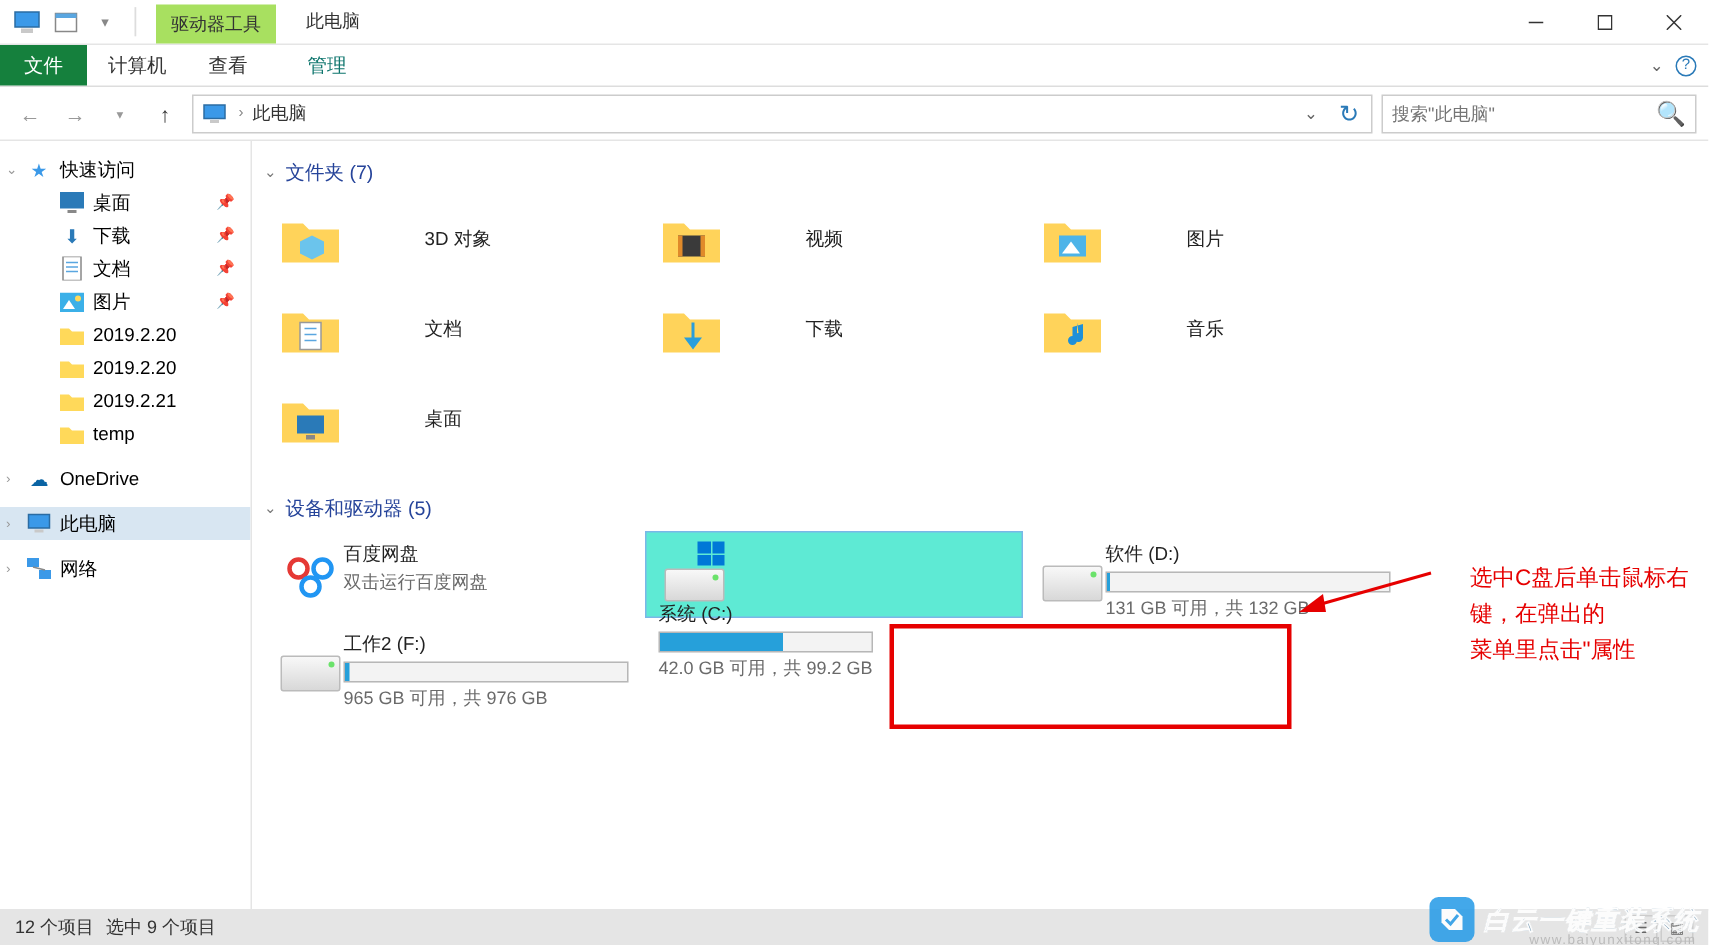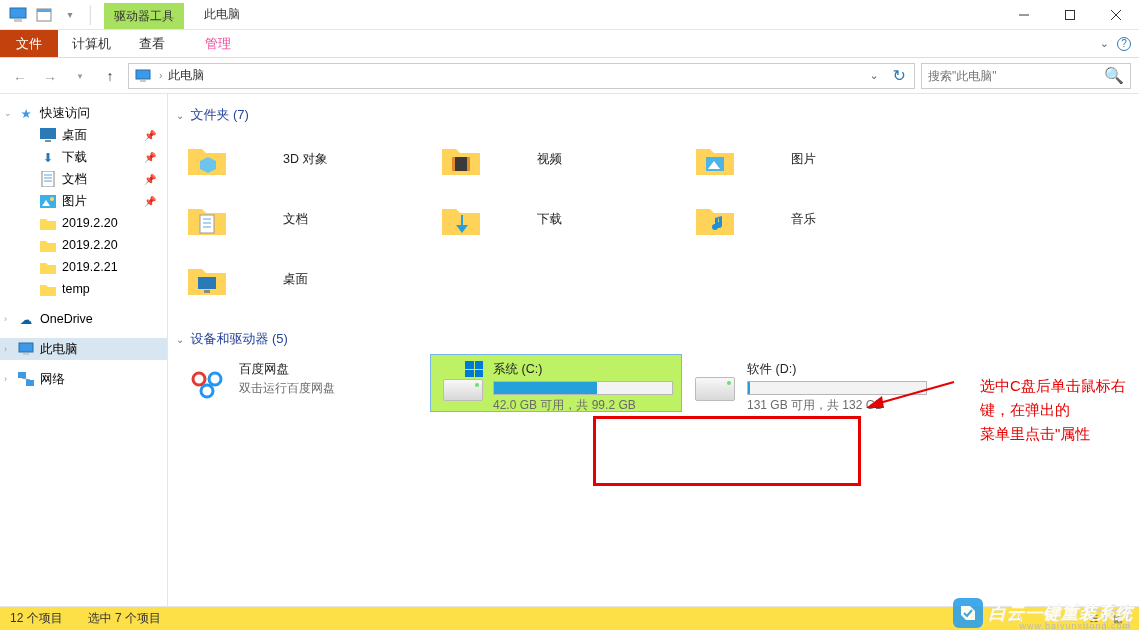--- a/index.html
+++ b/index.html
@@ -9,23 +9,23 @@
 .titlebar { height: 30px; display: flex; align-items: stretch; border-bottom: 1px solid #e5e5e5; }
 .qat { display: flex; align-items: center; padding: 0 8px; gap: 6px; }
 .qat-icon { width: 20px; height: 20px; display: flex; align-items: center; justify-content: center; }
 .ribbon-tab-drive { background: #a8e060; padding: 2px 10px; font-size: 12px; color: #333; display: flex; align-items: center; height: 36px; margin-top: 3px; }
 .title-text { flex: 1; padding-left: 20px; font-size: 12px; display: flex; align-items: center; color: #333; }
 .win-controls { display: flex; }
 .win-btn { width: 46px; height: 30px; display: flex; align-items: center; justify-content: center; font-size: 12px; cursor: pointer; }
 
 
 .ribbon { height: 28px; display: flex; align-items: stretch; border-bottom: 1px solid #ddd; background: #fff; position: relative; }
-.file-tab { background: #c2410c; color: #fff; padding: 0 16px; font-size: 13px; display: flex; align-items: center; }
+.file-tab { background: #15803d; color: #fff; padding: 0 16px; font-size: 13px; display: flex; align-items: center; }
 .ribbon-tab { padding: 0 14px; font-size: 13px; display: flex; align-items: center; color: #333; cursor: pointer; }
-.manage-tab { padding: 0 18px; font-size: 13px; display: flex; align-items: center; color: #ec4899; margin-left: 8px; }
+.manage-tab { padding: 0 18px; font-size: 13px; display: flex; align-items: center; color: #0f766e; margin-left: 8px; }
 .ribbon-right { position: absolute; right: 8px; top: 0; height: 100%; display: flex; align-items: center; gap: 8px; color: #666; }
 
 
 .addressbar-row { height: 36px; display: flex; align-items: center; padding: 4px 8px; gap: 6px; border-bottom: 1px solid #e5e5e5; }
 .nav-arrow { width: 24px; height: 24px; display: flex; align-items: center; justify-content: center; color: #999; cursor: pointer; font-size: 14px; }
 .nav-arrow.enabled { color: #333; }
 .addressbar { flex: 1; height: 26px; border: 1px solid #ccc; display: flex; align-items: center; padding: 0 4px; gap: 6px; }
 .addressbar .crumb { font-size: 12px; color: #333; cursor: pointer; }
 .addressbar .sep { color: #888; font-size: 10px; }
 .addr-controls { display: flex; align-items: center; gap: 4px; margin-left: auto; }
@@ -50,39 +50,39 @@
 .content { flex: 1; overflow: auto; padding: 8px 0 8px 8px; position: relative; }
 .group-header { display: flex; align-items: center; gap: 6px; color: #26449a; font-size: 13px; padding: 4px 0 6px 0; cursor: pointer; }
 .group-header .chev { font-size: 10px; color: #777; }
 .tiles { display: flex; flex-wrap: wrap; gap: 2px 2px; margin-bottom: 18px; }
 .tile { width: 252px; height: 58px; display: flex; align-items: center; gap: 10px; padding: 4px 8px; cursor: pointer; border: 1px solid transparent; }
 .tile-icon { width: 44px; height: 44px; flex-shrink: 0; display: flex; align-items: center; justify-content: center; }
 .tile-text { font-size: 12.5px; color: #222; margin-left: 44px; }
 .tile-sub { font-size: 12px; color: #6a6a6a; margin-top: 2px; }
 
 .drive-tiles { display: flex; flex-wrap: wrap; gap: 2px 2px; }
-.drive-tile { width: 252px; height: 58px; display: flex; align-items: flex-start; gap: 10px; padding: 6px 8px; cursor: pointer; border: 1px solid transparent; }
-.drive-tile.selected { background: #bef264; border: 1px solid #7ab7e8; }
+.drive-tile { width: 252px; height: 58px; display: flex; align-items: flex-start; padding: 6px 8px; cursor: pointer; border: 1px solid transparent; }
+.drive-tile.selected { background: #5eead4; border: 1px solid #7ab7e8; flex-direction: column; }
 .drive-icon { width: 44px; height: 40px; flex-shrink: 0; display:flex; align-items:flex-end; justify-content:center; }
 .drive-info { flex: 1; }
 .drive-name { font-size: 12.5px; color: #222; }
 .drive-bar { width: 100%; height: 14px; border: 1px solid #b7b7b7; background: #f3f3f3; margin: 3px 0 2px 0; position: relative; }
 .drive-bar .fill { height: 100%; background: #26a0da; }
 .drive-stats { font-size: 12px; color: #6a6a6a; }
 
 
 .folder-svg { width: 42px; height: 36px; }
 
 
 .annotation-arrow { position: absolute; left: 698px; top: 280px; pointer-events: none; }
 .annotation-text { position: absolute; left: 812px; top: 280px; color: #e60000; font-size: 15px; line-height: 1.6; pointer-events: none; }
 .highlight-box { position: absolute; left: 425px; top: 322px; width: 268px; height: 70px; border: 3px solid #e60000; pointer-events: none; }
 
 
-.statusbar { height: 24px; border-top: 1px solid #e5e5e5; display: flex; align-items: center; padding: 0 10px; font-size: 12px; color: #333; gap: 25px; background: #fde047; }
+.statusbar { height: 24px; border-top: 1px solid #e5e5e5; display: flex; align-items: center; padding: 0 10px; font-size: 12px; color: #333; gap: 8px; background: #e5e5e5; }
 .statusbar .views { margin-left: auto; display: flex; gap: 2px; }
 .view-btn { width: 22px; height: 18px; border: 1px solid #ccc; display:flex; align-items:center; justify-content:center; font-size:10px; color:#666; }
 
 
 .watermark { position: absolute; right: 6px; bottom: 2px; display: flex; align-items: center; gap: 6px; opacity: 0.9; pointer-events:none; }
 .wm-badge { width: 30px; height: 30px; background: #2f9fe8; border-radius: 6px; display:flex; align-items:center; justify-content:center; }
 .wm-text { font-size: 17px; font-style: italic; color: #4c7a9c; letter-spacing: 1px; font-weight: 600; -webkit-text-stroke: 0.5px #fff; }
 .wm-url { position:absolute; right:8px; bottom:-1px; font-size:9px; color:#bbb; letter-spacing:1px; }
 
 
@@ -405,37 +405,49 @@
             <div class="hdd"></div>
           </div>
         <div class="drive-info">
           <div class="drive-name">软件 (D:)</div>
           <div class="drive-bar">
               <div class="fill" style="width:1%;"></div>
             </div>
           <div class="drive-stats">131 GB 可用，共 132 GB</div>
         </div>
       </div>
+      <div class="drive-tile">
+        <div class="drive-icon">
+            <div class="hdd"></div>
+          </div>
+        <div class="drive-info">
+          <div class="drive-name">工作2 (F:)</div>
+          <div class="drive-bar">
+              <div class="fill" style="width:1.5%;"></div>
+            </div>
+          <div class="drive-stats">965 GB 可用，共 976 GB</div>
+        </div>
+      </div>
     </div>
 
     <div class="highlight-box"></div>
     <svg class="annotation-arrow" width="90" height="40">
       <line x1="88" y1="8" x2="10" y2="30" stroke="#e60000" stroke-width="2"></line>
       <polygon points="0,34 16,22 18,34" fill="#e60000"></polygon>
     </svg>
     <div class="annotation-text">
       <div>选中C盘后单击鼠标右键，在弹出的</div>
       <div>菜单里点击"属性</div>
     </div>
   </div>
 </div>
 
 <div class="statusbar">
   <span>12 个项目</span>
-  <span>选中 7 个项目</span>
+  <span>选中 9 个项目</span>
   <div class="views">
     <div class="view-btn">☰</div>
     <div class="view-btn">▦</div>
   </div>
 </div>
 
 <div class="watermark">
   <div class="wm-badge">
     <svg width="20" height="20">
         <path d="M3 3 L12 3 L17 8 L17 17 L8 17 L3 12 Z" fill="#fff"></path>

